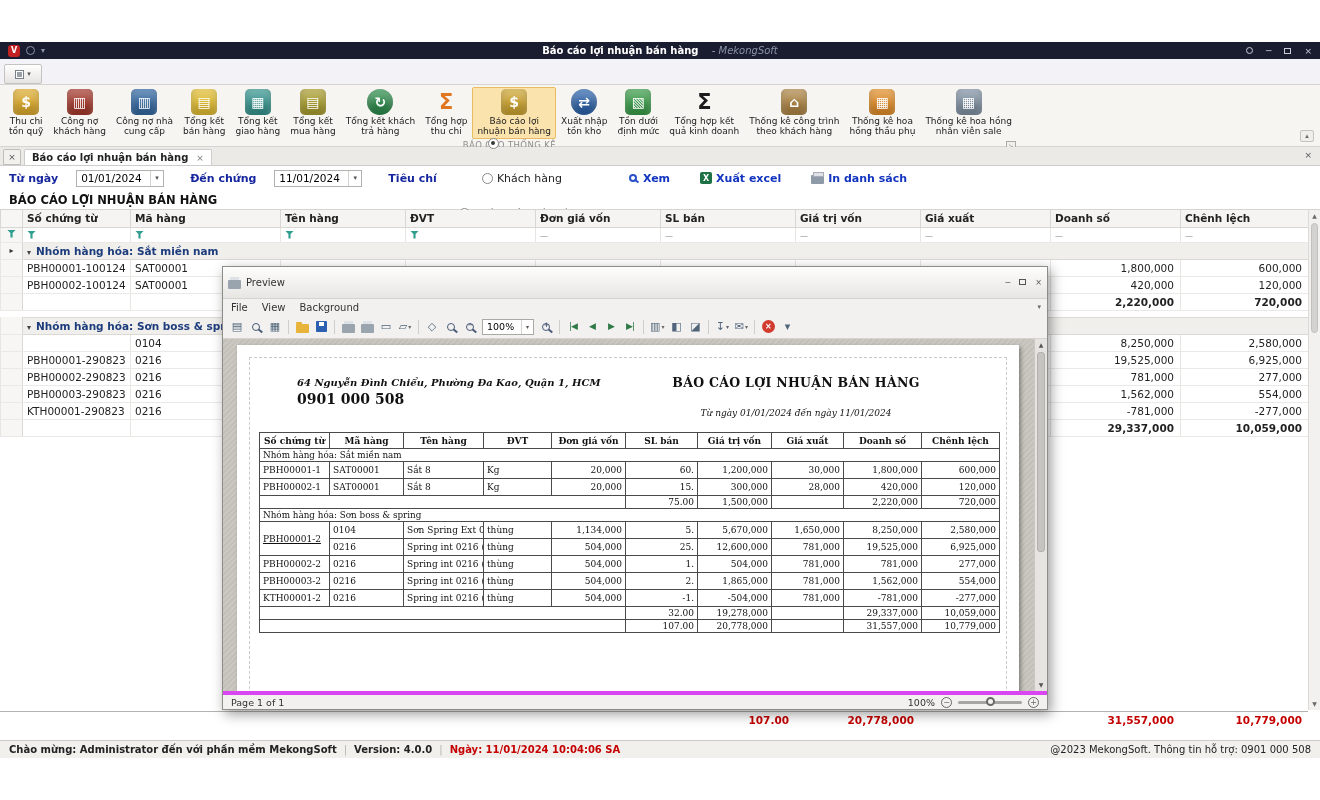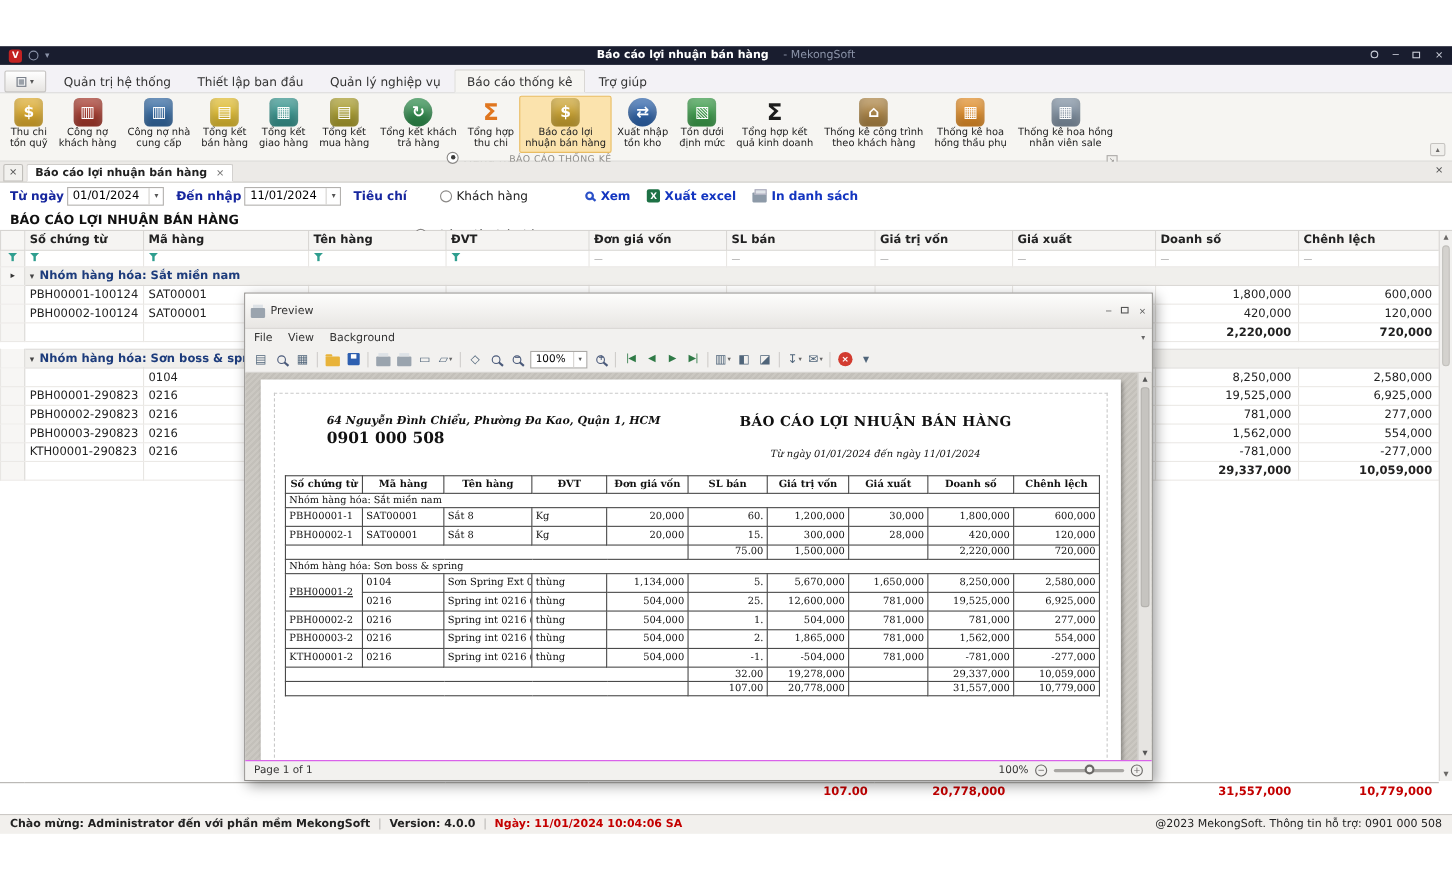--- a/index.html
+++ b/index.html
@@ -8,21 +8,21 @@
   .app { position:absolute; left:0; top:42px; width:1320px; height:716px; display:flex; flex-direction:column; background:#fff; }
 
   
   .titlebar { height:17px; background:#191d2f; color:#fff; position:relative; display:flex; align-items:center; padding:0 8px; font-size:10px; flex:0 0 auto; }
   .tb-left { display:flex; align-items:center; gap:6px; z-index:2; }
   .logo { width:12px; height:12px; background:#c32222; border-radius:3px; color:#fff; font-size:8px; font-weight:bold; display:inline-flex; align-items:center; justify-content:center; }
   .tb-circle { width:9px; height:9px; border:1px solid #8b93a8; border-radius:50%; display:inline-block; }
   .tb-caret { color:#8b93a8; font-size:8px; }
   .tb-center { position:absolute; left:0; right:0; text-align:center; font-size:10px; }
   .tb-title { font-weight:bold; }
-  .tb-suffix { color:#8b93a8; margin-left:10px; }
+  .tb-suffix { color:#8b93a8; margin-left:10px;font-style:italic; }
   .tb-right { margin-left:auto; display:flex; align-items:center; gap:13px; z-index:2; color:#c9cdd8; font-size:9px; }
   .dotring { width:7px; height:7px; border:1px solid #c9cdd8; border-radius:50%; display:inline-block; }
   .sq { width:7px; height:6px; border:1px solid #c9cdd8; display:inline-block; }
   .sq.dark { border-color:#555; }
 
   
   .ribbontabs { height:26px; background:#f3f2f6; display:flex; align-items:flex-end; padding:3px 4px 0 4px; border-bottom:1px solid #d6d4d1; flex:0 0 auto; }
   .appmenu { width:38px; height:20px; border:1px solid #c5c3c0; background:linear-gradient(#ffffff,#e6e4e1); display:flex; align-items:center; justify-content:center; gap:3px; margin-right:4px; border-radius:2px; }
   .am-grid { width:9px; height:9px; background:
      linear-gradient(#9aa0a8,#9aa0a8); box-shadow: inset 0 0 0 1px #fff; border:1px solid #7a808a; }
@@ -46,21 +46,21 @@
   .ribbon-collapse { position:absolute; right:6px; bottom:4px; width:14px; height:12px; border:1px solid #c5c3c0; background:#f0efec; color:#6a6866; font-size:7px; line-height:10px; text-align:center; border-radius:2px; }
 
   
   .doctabs { height:19px; background:#eceae7; border-bottom:1px solid #cfcdca; display:flex; align-items:flex-end; padding-left:3px; position:relative; flex:0 0 auto; }
   .dt-closeall { width:18px; height:16px; border:1px solid #c0beba; background:#f2f1ee; text-align:center; font-size:9px; line-height:14px; color:#555; margin-right:3px; border-radius:2px 2px 0 0; }
   .dtab { background:#fff; border:1px solid #cfcdca; border-bottom:none; padding:2px 7px; font-size:10px; font-weight:bold; color:#222; display:flex; align-items:center; gap:8px; border-radius:2px 2px 0 0; }
   .dtab .x { color:#777; font-size:9px; font-weight:normal; }
   .dt-right-close { position:absolute; right:8px; top:3px; font-size:9px; color:#555; }
 
   
-  .filterbar { height:24px; background:#fff; display:flex; align-items:center; padding:0 9px; font-size:11px; gap:3px; flex:0 0 auto; }
+  .filterbar { height:24px; background:#fff; display:flex; align-items:center; padding:0 9px; font-size:11px; gap:18px; flex:0 0 auto; }
   .flabel { color:#16269e; font-weight:bold; white-space:nowrap; }
   .dinput { width:88px; height:17px; border:1px solid #b3b1ae; background:#fff; display:flex; align-items:center; justify-content:space-between; padding:0 0 0 4px; font-size:10.5px; margin-right:8px; }
   .dcaret { width:13px; height:15px; border-left:1px solid #d5d3d0; font-size:7px; color:#555; display:flex; align-items:center; justify-content:center; }
   #radio-group { display:flex; align-items:center; gap:22px; margin:0 14px 0 4px;flex-direction:column; }
   .radiowrap { display:flex; align-items:center; gap:4px; }
   .radio { width:11px; height:11px; border:1px solid #8a8886; border-radius:50%; background:#fff; position:relative; display:inline-block; }
   .radio.on::after { content:""; position:absolute; left:2.5px; top:2.5px; width:4px; height:4px; background:#3a3a3a; border-radius:50%; }
   .rlbl { color:#222; }
   .fact { display:flex; align-items:center; gap:4px; color:#1335c0; font-weight:bold; margin-left:12px; white-space:nowrap; }
   .mi-magblue { position:relative; width:8px; height:8px; border:2px solid #2a50c8; border-radius:50%; display:inline-block; margin-right:2px; }
@@ -146,21 +146,21 @@
   .pv-table td { border:1px solid #4a4a4a; height:17px; padding:1px 3px; overflow:hidden; white-space:nowrap; }
   .pv-table td.num { text-align:right; }
   .pv-table td.txt { text-align:left; }
   .pv-band td { height:13px; font-size:8.8px; text-align:left; }
   .pv-sub td,.pv-total td { height:13px; }
   .pv-table td.merged { vertical-align:middle;text-decoration:underline; }
   .pv-vscroll { position:absolute; right:0; top:0; bottom:0; width:13px; background:#e6e4e1; border-left:1px solid #c9c7c4; }
   .pvs-up,.pvs-dn { position:absolute; left:0; right:0; height:12px; font-size:6px; color:#555; text-align:center; line-height:12px; }
   .pvs-up { top:0; } .pvs-dn { bottom:0; }
   .pvs-thumb { position:absolute; top:13px; left:2px; right:2px; height:200px; background:#c6c4c0; border:1px solid #b4b2ae; border-radius:3px; }
-  .pv-status { height:18px; background:#f2f1ef; border-top:1px solid #d946ef; display:flex; align-items:center; justify-content:space-between; padding:0 8px; font-size:9.5px; color:#333; flex:0 0 auto; }
+  .pv-status { height:18px; background:#f2f1ef; border-top:4px solid #d946ef; display:flex; align-items:center; justify-content:space-between; padding:0 8px; font-size:9.5px; color:#333; flex:0 0 auto; }
   .pv-zoom { display:flex; align-items:center; gap:6px; }
   .zbtn { width:11px; height:11px; border:1px solid #6a6866; border-radius:50%; font-size:8px; line-height:9px; text-align:center; color:#6a6866; }
   .ztrack { width:64px; height:3px; background:#a8a6a3; border-radius:2px; position:relative; }
   .zthumb { position:absolute; left:28px; top:-4px; width:9px; height:9px; border:2px solid #6a6866; border-radius:50%; background:#f2f1ef; }
 </style>
 </head>
 <body>
 
 <div class="stage">
   <div class="app">
@@ -181,27 +181,20 @@
         <span><span class="sq"></span></span>
         <span>×</span>
       </div>
     </div>
 
     <div class="ribbontabs">
       <div class="appmenu">
         <span class="am-grid"></span>
         <span class="am-caret">▾</span>
       </div>
-      <div id="ribbon-tabs">
-          <div class="rtab">Quản trị hệ thống</div>
-          <div class="rtab">Thiết lập ban đầu</div>
-          <div class="rtab">Quản lý nghiệp vụ</div>
-          <div class="rtab active">Báo cáo thống kê</div>
-          <div class="rtab">Trợ giúp</div>
-        </div>
     </div>
 
     <div class="ribbon">
       <div class="rgroup">
         <div class="rg-buttons" id="ribbon-buttons">
             <div class="rbtn">
               <div class="ric square" style="background: rgb(217, 169, 47);">$</div>
               <div class="rlabel">Thu chi</div>
               <div class="rlabel">tồn quỹ</div>
             </div>
@@ -292,21 +285,21 @@
       </div>
       <span class="dt-right-close">×</span>
     </div>
 
     <div class="filterbar">
       <span class="flabel">Từ ngày</span>
       <span class="dinput">
         <span>01/01/2024</span>
         <span class="dcaret">▾</span>
       </span>
-      <span class="flabel">Đến nhập</span>
+      <span class="flabel">Đến chứng</span>
       <span class="dinput">
         <span>11/01/2024</span>
         <span class="dcaret">▾</span>
       </span>
       <span class="flabel">Tiêu chí</span>
       <span id="radio-group">
           <span class="radiowrap">
             <span class="radio on"></span>
             <span class="rlbl">Hàng hóa</span>
           </span>

